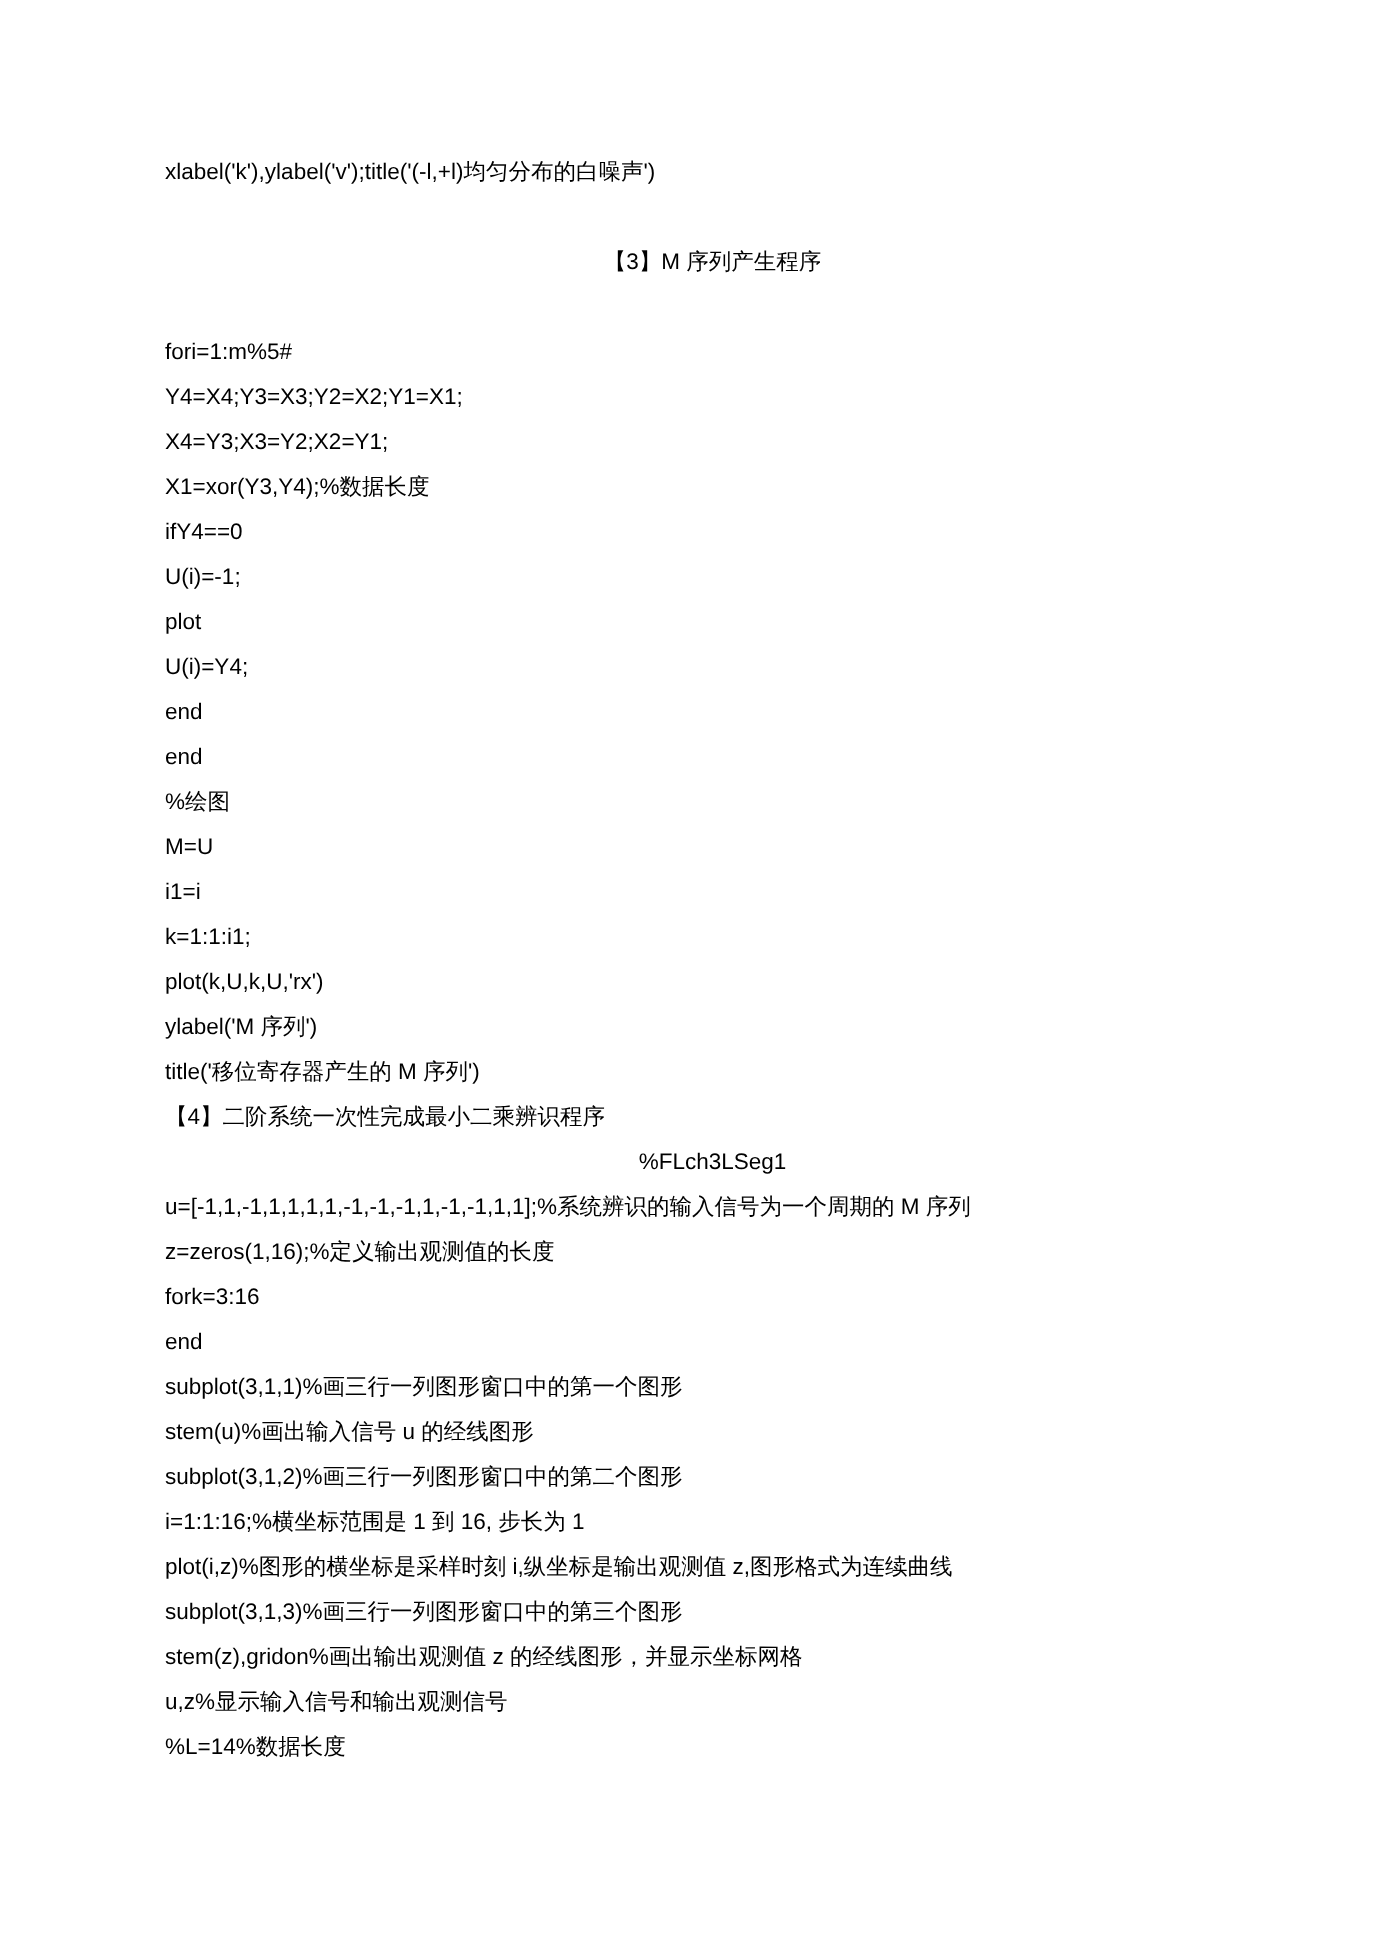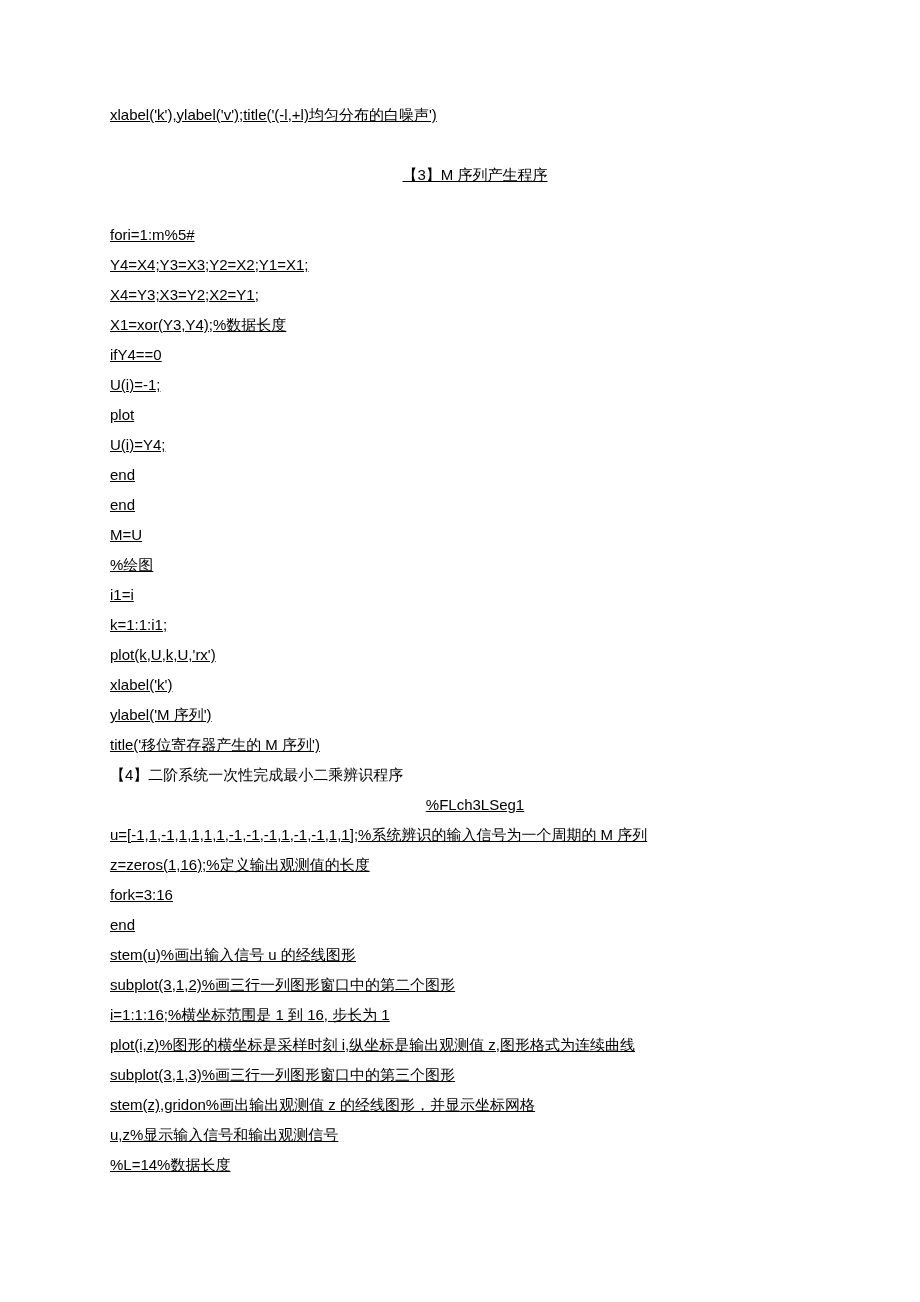--- a/index.html
+++ b/index.html
@@ -13,21 +13,20 @@
   }
   .page {
     width: 920px;
     min-height: 1302px;
     box-sizing: border-box;
     padding: 100px 110px 60px 110px;
   }
   .line {
     white-space: pre-wrap;
     word-break: break-all;
-    text-decoration: underline;
   }
   .heading {
     text-indent: 2em;
     text-align: center;
   }
   .spacer {
     height: 30px;
   }
 </style>
 </head>
@@ -41,35 +40,35 @@
   <div class="line">fori=1:m%5#</div>
   <div class="line">Y4=X4;Y3=X3;Y2=X2;Y1=X1;</div>
   <div class="line">X4=Y3;X3=Y2;X2=Y1;</div>
   <div class="line">X1=xor(Y3,Y4);%数据长度</div>
   <div class="line">ifY4==0</div>
   <div class="line">U(i)=-1;</div>
   <div class="line">plot</div>
   <div class="line">U(i)=Y4;</div>
   <div class="line">end</div>
   <div class="line">end</div>
+  <div class="line">%绘图</div>
   <div class="line">M=U</div>
-  <div class="line">%绘图</div>
   <div class="line">i1=i</div>
   <div class="line">k=1:1:i1;</div>
   <div class="line">plot(k,U,k,U,'rx')</div>
-  <div class="line">xlabel('k')</div>
   <div class="line">ylabel('M 序列')</div>
   <div class="line">title('移位寄存器产生的 M 序列')</div>
   <div class="line"></div>
   <div class="spacer">【4】二阶系统一次性完成最小二乘辨识程序</div>
   <div class="line heading">%FLch3LSeg1</div>
   <div class="line">u=[-1,1,-1,1,1,1,1,-1,-1,-1,1,-1,-1,1,1];%系统辨识的输入信号为一个周期的 M 序列</div>
   <div class="line">z=zeros(1,16);%定义输出观测值的长度</div>
   <div class="line">fork=3:16</div>
   <div class="line">end</div>
+  <div class="line">subplot(3,1,1)%画三行一列图形窗口中的第一个图形</div>
   <div class="line">stem(u)%画出输入信号 u 的经线图形</div>
   <div class="line">subplot(3,1,2)%画三行一列图形窗口中的第二个图形</div>
   <div class="line">i=1:1:16;%横坐标范围是 1 到 16, 步长为 1</div>
   <div class="line">plot(i,z)%图形的横坐标是采样时刻 i,纵坐标是输出观测值 z,图形格式为连续曲线</div>
   <div class="line">subplot(3,1,3)%画三行一列图形窗口中的第三个图形</div>
   <div class="line">stem(z),gridon%画出输出观测值 z 的经线图形，并显示坐标网格</div>
   <div class="line">u,z%显示输入信号和输出观测信号</div>
   <div class="line">%L=14%数据长度</div>
 </div>
 

